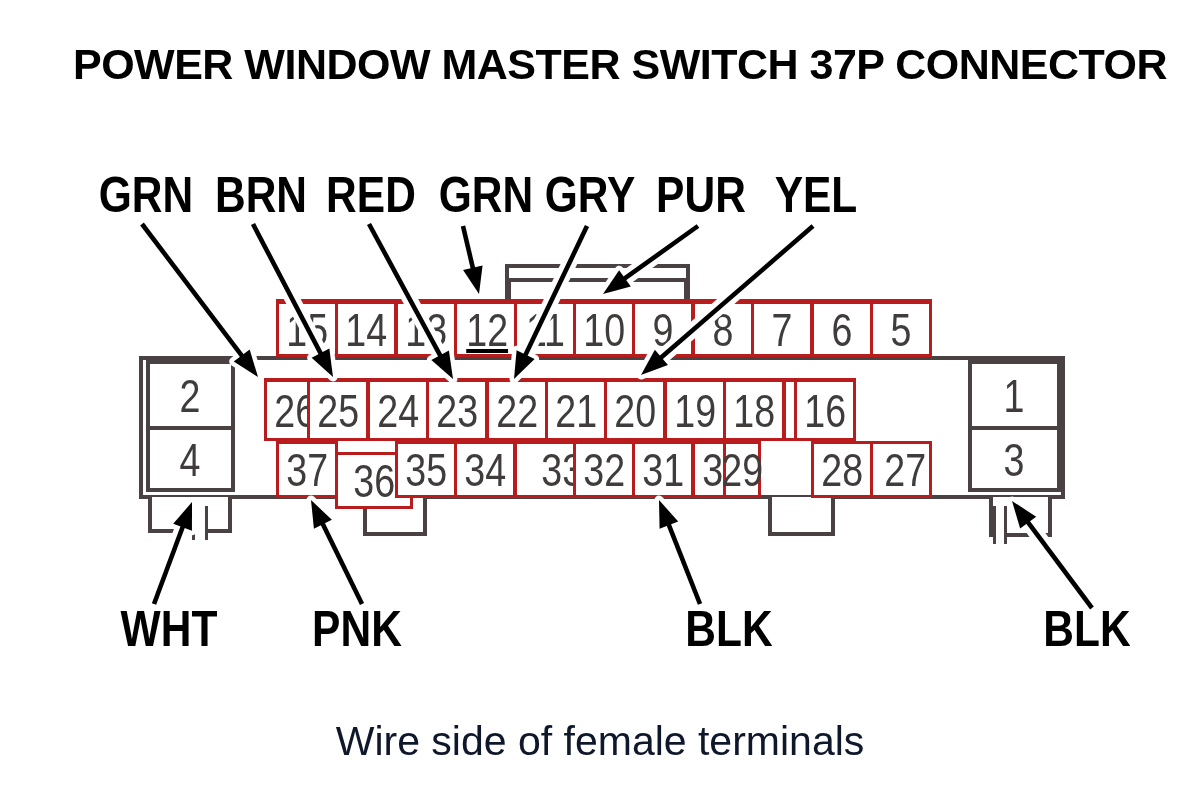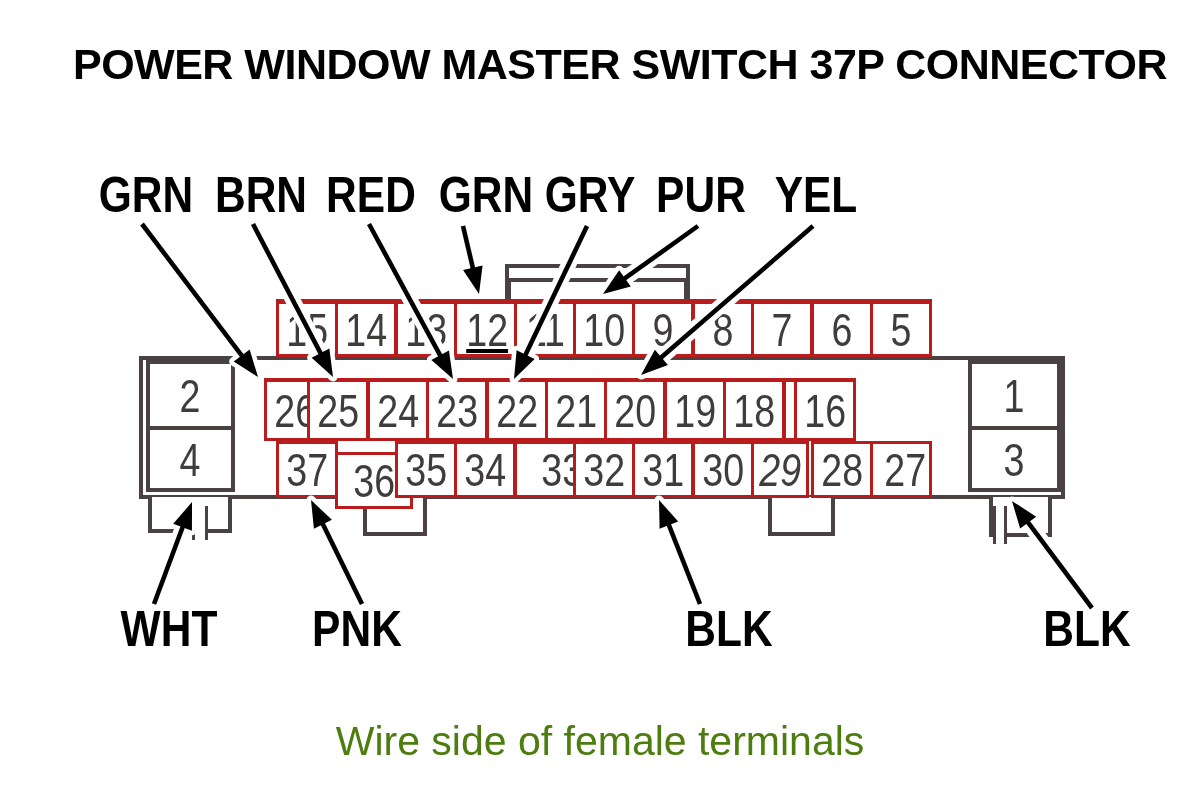--- a/index.html
+++ b/index.html
@@ -6,21 +6,21 @@
   #stage{
     position:relative;width:1200px;height:804px;background:#fff;overflow:hidden;
     font-family:"Liberation Sans",sans-serif;
   }
   .title{
     position:absolute;left:20px;top:40px;width:1200px;text-align:center;
     font-size:43px;font-weight:bold;color:#000;letter-spacing:-0.5px;white-space:nowrap;
   }
   .caption{
     position:absolute;left:0;top:718px;width:1200px;text-align:center;
-    font-size:41px;font-weight:normal;color:#4d7c0f;white-space:nowrap;
+    font-size:41px;font-weight:normal;color:#0f172a;white-space:nowrap;
   }
   .wire-label{
     position:absolute;width:170px;text-align:center;font-size:50px;font-weight:bold;color:#000;
     transform:scaleX(0.85);transform-origin:center top;white-space:nowrap;line-height:1;
   }
   
   .box{position:absolute;box-sizing:border-box;background:#fff;border:3px solid #4a4242;}
   #body-outline{left:139px;top:356px;width:926px;height:143px;border-width:4px;background:#fff;}
   .pin-cell{
     position:absolute;box-sizing:border-box;background:#fff;border:3px solid #b91c1c;
@@ -177,21 +177,21 @@
       </div>
       <div class="pin-cell row-bot" style="left: 573px; top: 441px; width: 62px; height: 57px; text-align: center;">
         <span class="digits">32</span>
       </div>
       <div class="pin-cell row-bot" style="left: 632px; top: 441px; width: 62px; height: 57px;">
         <span class="digits">31</span>
       </div>
       <div class="pin-cell row-bot" style="left: 692px; top: 441px; width: 62px; height: 57px;">
         <span class="digits">30</span>
       </div>
-      <div class="pin-cell row-bot" style="left: 751px; top: 441px; width: 58px; height: 57px; font-style: italic;">
+      <div class="pin-cell row-bot" style="left: 723px; top: 441px; width: 38px; height: 57px;">
         <span class="digits">29</span>
       </div>
       <div class="pin-cell row-bot" style="left: 811px; top: 441px; width: 62px; height: 57px;">
         <span class="digits">28</span>
       </div>
       <div class="pin-cell row-bot" style="left: 870px; top: 441px; width: 62px; height: 57px; padding-left: 8px;">
         <span class="digits">27</span>
       </div>
     </div>
 

